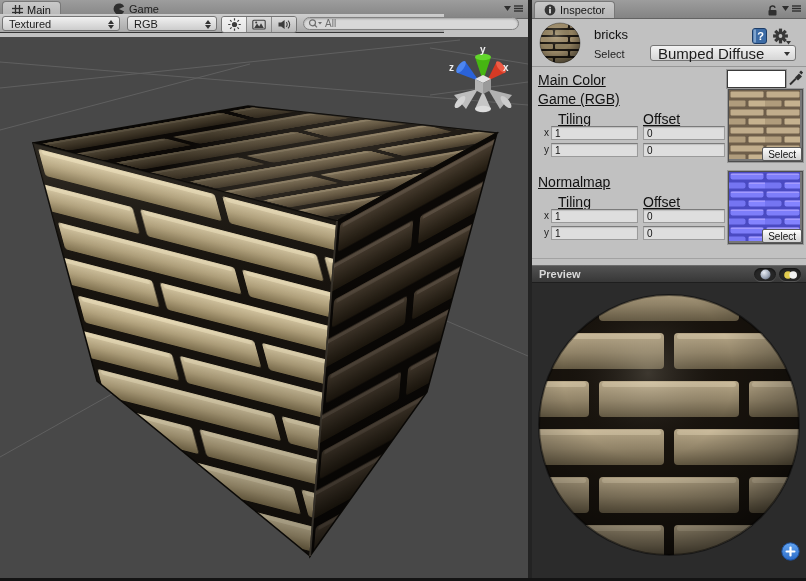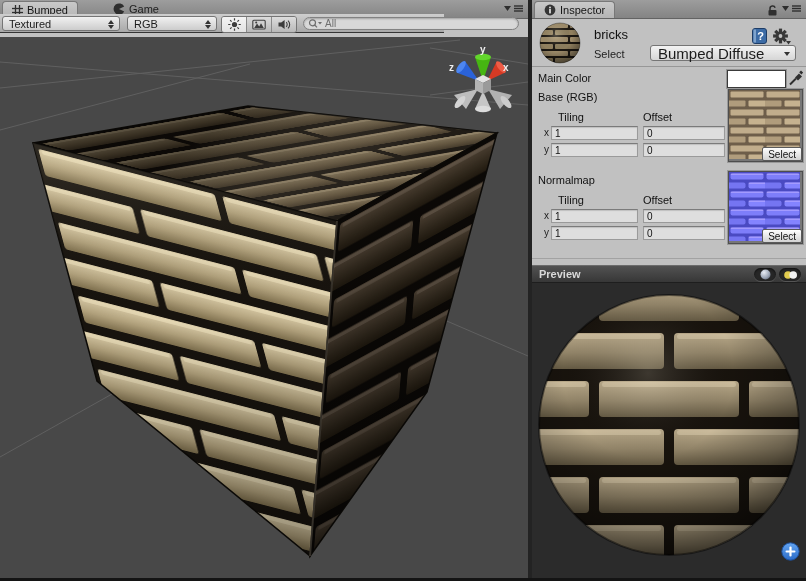--- a/index.html
+++ b/index.html
@@ -36,21 +36,21 @@
   .seg .cell.on{background:linear-gradient(#f4f4f4,#e2e2e2);}
   #scene-search{position:absolute;left:303px;top:3px;width:216px;height:13px;box-sizing:border-box;
                 border:1px solid #828282;border-radius:8px;background:#d8d8d8;
                 box-shadow:inset 0 1px 2px rgba(0,0,0,.25);display:flex;padding:0 4px;}
   #scene-search input{flex:1;border:none;background:transparent;outline:none;font-size:10px;color:#6e6e6e;
                       font-family:"Liberation Sans",sans-serif;padding:0 0 0 3px;}
 
   #scene-view{position:absolute;left:0;top:37px;cursor:crosshair;}
 
   
-  .ilabel{position:absolute;font-size:11px;color:#111;}
+  .ilabel{position:absolute;font-size:14px;color:#111;text-decoration:underline;}
   .small-lab{position:absolute;font-size:10px;color:#222;}
   .ifield{position:absolute;height:14px;box-sizing:border-box;border:1px solid #9a9a9a;border-top-color:#7b7b7b;
           background:#dedede;box-shadow:inset 0 1px 1px rgba(0,0,0,.14);
           font-size:10px;color:#111;font-family:"Liberation Sans",sans-serif;padding:0 3px;outline:none;}
   #insp-header{position:absolute;top:18px;left:0;width:312px;height:48px;border-bottom:1px solid #979797;}
   #mat-name{position:absolute;left:62px;top:9px;font-size:13px;color:#111;}
   #shader-label{position:absolute;left:62px;top:30px;font-size:11px;color:#222;}
   #shader-dd{position:absolute;left:118px;top:27px;width:146px;height:16px;box-sizing:border-box;
              border:1px solid #757575;border-radius:3px;background:linear-gradient(#f3f3f3,#d6d6d6);
              font-size:15px;color:#1c1c1c;display:flex;align-items:center;padding:0 14px 0 7px;cursor:pointer;}
@@ -82,21 +82,21 @@
     <div class="tabbar">
       <div class="tab" style="left:2px;">
         <svg width="11" height="11">
           <g stroke="#2e2e2e" stroke-width="1.3">
             <line x1="3.5" y1="0" x2="3.5" y2="11"></line>
               <line x1="7.5" y1="0" x2="7.5" y2="11"></line>
             <line x1="0" y1="3.5" x2="11" y2="3.5"></line>
               <line x1="0" y1="7.5" x2="11" y2="7.5"></line>
           </g>
         </svg>
-        <span>Bumped</span>
+        <span>Main</span>
       </div>
       <div class="tab ghost" style="left:104px;">
         <svg width="12" height="12">
           <path d="M6 6 L11.2 3.6 A5.6 5.6 0 1 0 11.2 8.4 Z" fill="#2e2e2e"></path>
         </svg>
         <span>Game</span>
       </div>
       <div class="winmenu" style="right:5px;">
         <svg width="7" height="5">
             <polygon points="0,0 7,0 3.5,5" fill="#2e2e2e"></polygon>
@@ -378,21 +378,21 @@
     </div>
 
     <span class="ilabel" style="left:6px;top:72px;">Main Color</span>
     <div id="color-swatch"></div>
     <svg width="15" height="17" style="position:absolute;left:256px;top:69px;">
       <line x1="2" y1="15.5" x2="8" y2="9.5" stroke="#2f2f2f" stroke-width="2"></line>
       <path d="M7,9.5 l4,-4 3,3 -4,4 z" fill="#2f2f2f" transform="translate(0,-1)"></path>
       <path d="M11.2,3.2 l1.8,-1.8 2.2,2.2 -1.8,1.8 z" fill="#2f2f2f"></path>
     </svg>
 
-    <span class="ilabel" style="left:6px;top:91px;">Base (RGB)</span>
+    <span class="ilabel" style="left:6px;top:91px;">Game (RGB)</span>
     <div class="thumb" style="left:196px;top:89px;">
       <svg width="71" height="69">
         <defs>
           <pattern id="pB" width="36" height="18" patternUnits="userSpaceOnUse">
             <rect width="36" height="18" fill="#6e5e4a"></rect>
             <rect x="1.5" y="1.5" width="33" height="6" rx="1" fill="#c1ad8c"></rect>
             <rect x="-16.5" y="10.5" width="33" height="6" rx="1" fill="#b09c7c"></rect>
             <rect x="19.5" y="10.5" width="33" height="6" rx="1" fill="#c6b28f"></rect>
           </pattern>
         </defs>

